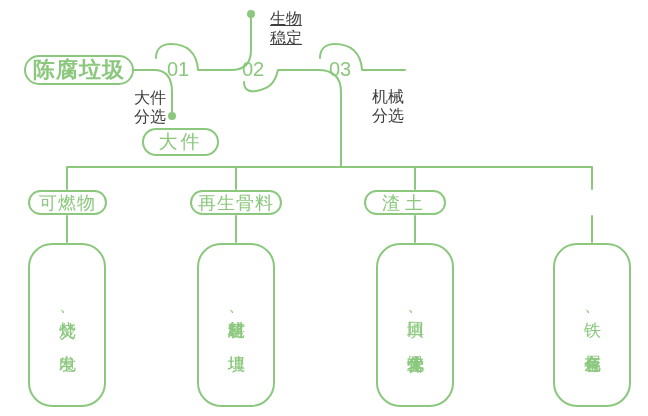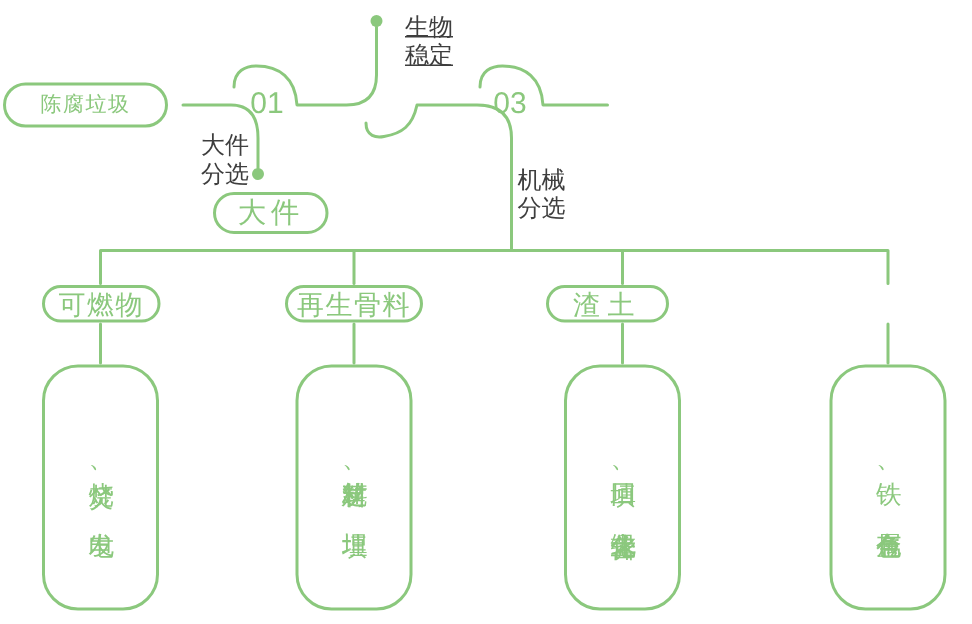--- a/index.html
+++ b/index.html
@@ -19,37 +19,37 @@
   svg.connectors path { fill: none; stroke: var(--green); stroke-width: 2; stroke-linecap: round; stroke-linejoin: round; }
   svg.connectors circle { fill: var(--green); stroke: none; }
 
   .pill {
     position: absolute; box-sizing: border-box;
     border: 2px solid var(--green); border-radius: 15px;
     color: var(--green); background: var(--bg);
     display: flex; align-items: center; justify-content: center;
     white-space: nowrap;
   }
-  .src-pill  { left: 2px;  top: 55px;  width: 110px; height: 30px; font-size: 14px; letter-spacing: 1px; }
+  .src-pill  { left: 24px;  top: 55px;  width: 110px; height: 30px; font-size: 22px; letter-spacing: 1px; font-weight: bold; }
   .out-pill  { left: 142px; top: 128px; width: 77px;  height: 28px; border-radius: 14px; font-size: 19px; letter-spacing: 3px; }
 
   .step-num {
     position: absolute; top: 55px; width: 54px; height: 28px;
     line-height: 28px; text-align: center;
     color: var(--green); font-size: 20px;
   }
   #num-1 { left: 151px; }
   #num-2 { left: 226px; }
   #num-3 { left: 313px; }
 
   .plabel { position: absolute; color: var(--gray); font-size: 16px; line-height: 19px; }
   .plabel span { display: block; }
   #label-01 { left: 134px; top: 88px; }
   #label-02 { left: 270px; top: 9px; text-decoration: underline;  }
-  #label-03 { left: 345px; top: 87px; margin-top: 24px; }
+  #label-03 { left: 372px; top: 87px; }
 
   .bpill { top: 190px; height: 25px; border-radius: 13px; font-size: 18px; letter-spacing: 1px; }
   #bpill-1 { left: 28px;  width: 79px; }
   #bpill-2 { left: 190px; width: 92px; }
   #bpill-3 { left: 364px; width: 82px; letter-spacing: 5px; }
   #bpill-4 { left: 550px; width: 84px; }
 
   .bbox {
     position: absolute; top: 243px; width: 78px; height: 164px; box-sizing: border-box;
     border: 2px solid var(--green); border-radius: 24px; background: var(--bg);
@@ -91,20 +91,21 @@
     <path d="M 236,216 V 242"></path>
     <path d="M 415,216 V 242"></path>
     <path d="M 592,216 V 242"></path>
   </svg>
 
   <div class="pill src-pill">
     <span>陈腐垃圾</span>
   </div>
 
   <div class="step-num" id="num-1">01</div>
+  <div class="step-num" id="num-2">02</div>
   <div class="step-num" id="num-3">03</div>
 
   <div class="plabel" id="label-01">
     <span>大件</span>
     <span>分选</span>
   </div>
   <div class="plabel" id="label-02">
     <span>生物</span>
     <span>稳定</span>
   </div>

